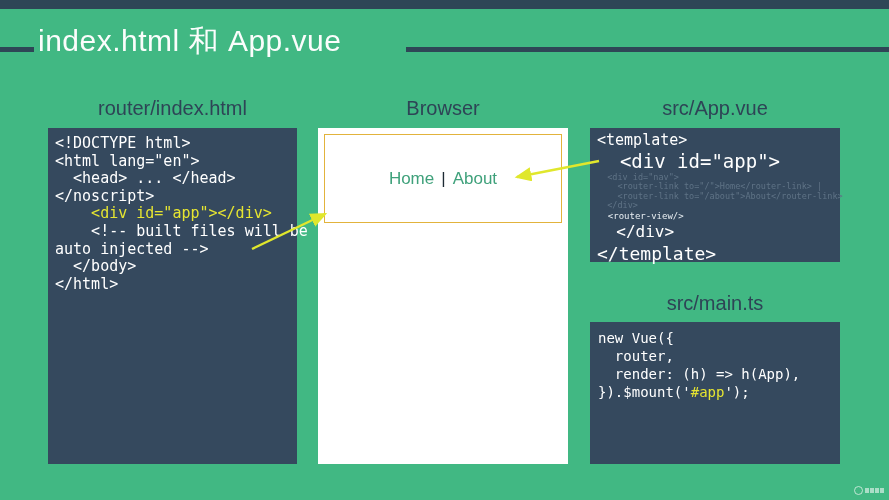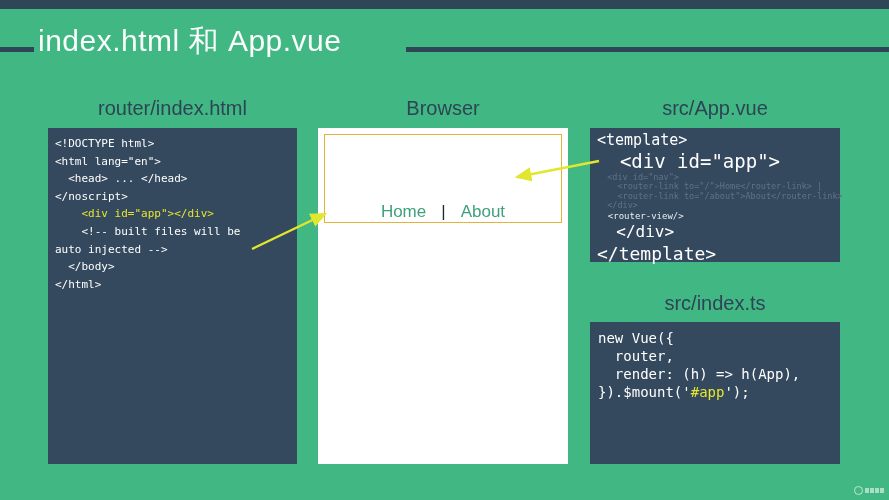--- a/index.html
+++ b/index.html
@@ -28,39 +28,39 @@
   .label-maints  { left:590px; width:250px; top:292px; }
 
   .code-panel {
     position:absolute; background:#35495e; color:#ffffff;
     font-family:"DejaVu Sans Mono", monospace;
   }
   .code-line { white-space:pre; }
   .hl { color:#e6e531; }
 
   .panel-index { left:48px; top:128px; width:249px; height:336px;
-                 padding:7px 0 0 7px; font-size:11px; line-height:17.6px; }
+                 padding:7px 0 0 7px; font-size:15px; line-height:17.6px; }
 
   .panel-appvue { left:590px; top:128px; width:250px; height:134px; padding:3px 16px 0 7px; }
   .panel-appvue .md  { font-size:15px;  line-height:19px; }
   .panel-appvue .lg  { font-size:19px;  line-height:23px; }
   .panel-appvue .sm  { font-size:8.5px; line-height:9.4px; }
   .panel-appvue .dim { color:#5f7386; }
   .panel-appvue .bright { color:#e9eff3; font-size:9px; line-height:10px; }
   .panel-appvue .md2 { font-size:16px; line-height:21px; }
   .panel-appvue .md3 { font-size:18px; line-height:23px; }
 
   .panel-maints { left:590px; top:322px; width:250px; height:142px;
                   padding:7px 0 0 8px; font-size:14px; line-height:18px; }
 
   .browser-panel { position:absolute; left:318px; top:128px; width:250px; height:336px; background:#ffffff; }
   .browser-viewport {
     position:absolute; left:6px; top:6px; width:238px; height:89px;
     border:1.5px solid #e2b33c;
-    display:flex; align-items:flex-end; justify-content:center; gap:15px;
+    display:flex; align-items:center; justify-content:center; gap:7px;
     font-size:17px;
   }
   .nav-link { color:#3fa17b; cursor:pointer; }
   .nav-sep  { color:#1d2a33; }
 
   .arrows { position:absolute; left:0; top:0; pointer-events:none; }
 
   .watermark { position:absolute; right:5px; bottom:5px; display:flex; align-items:center; gap:2px; opacity:0.8; }
   .wm-circle { width:9px; height:9px; border-radius:50%; border:1px solid rgba(240,248,244,0.9); display:inline-block; }
   .wm-bars { display:inline-flex; gap:1px; }
@@ -73,21 +73,21 @@
 
   <div class="top-bar"></div>
 
   <h1 class="title">index.html 和 App.vue</h1>
   <div class="rule rule-left"></div>
   <div class="rule rule-right"></div>
 
   <div class="panel-label label-index">router/index.html</div>
   <div class="panel-label label-browser">Browser</div>
   <div class="panel-label label-appvue">src/App.vue</div>
-  <div class="panel-label label-maints">src/index.ts</div>
+  <div class="panel-label label-maints">src/main.ts</div>
 
   <div class="code-panel panel-index">
       <div class="code-line"><span>&lt;!DOCTYPE html&gt;</span></div>
       <div class="code-line"><span>&lt;html lang="en"&gt;</span></div>
       <div class="code-line"><span>  &lt;head&gt; ... &lt;/head&gt;</span></div>
       <div class="code-line"><span>&lt;/noscript&gt;</span></div>
       <div class="code-line"><span class="hl">    &lt;div id="app"&gt;&lt;/div&gt;</span></div>
       <div class="code-line"><span>    &lt;!-- built files will be</span></div>
       <div class="code-line"><span>auto injected --&gt;</span></div>
       <div class="code-line"><span>  &lt;/body&gt;</span></div>

